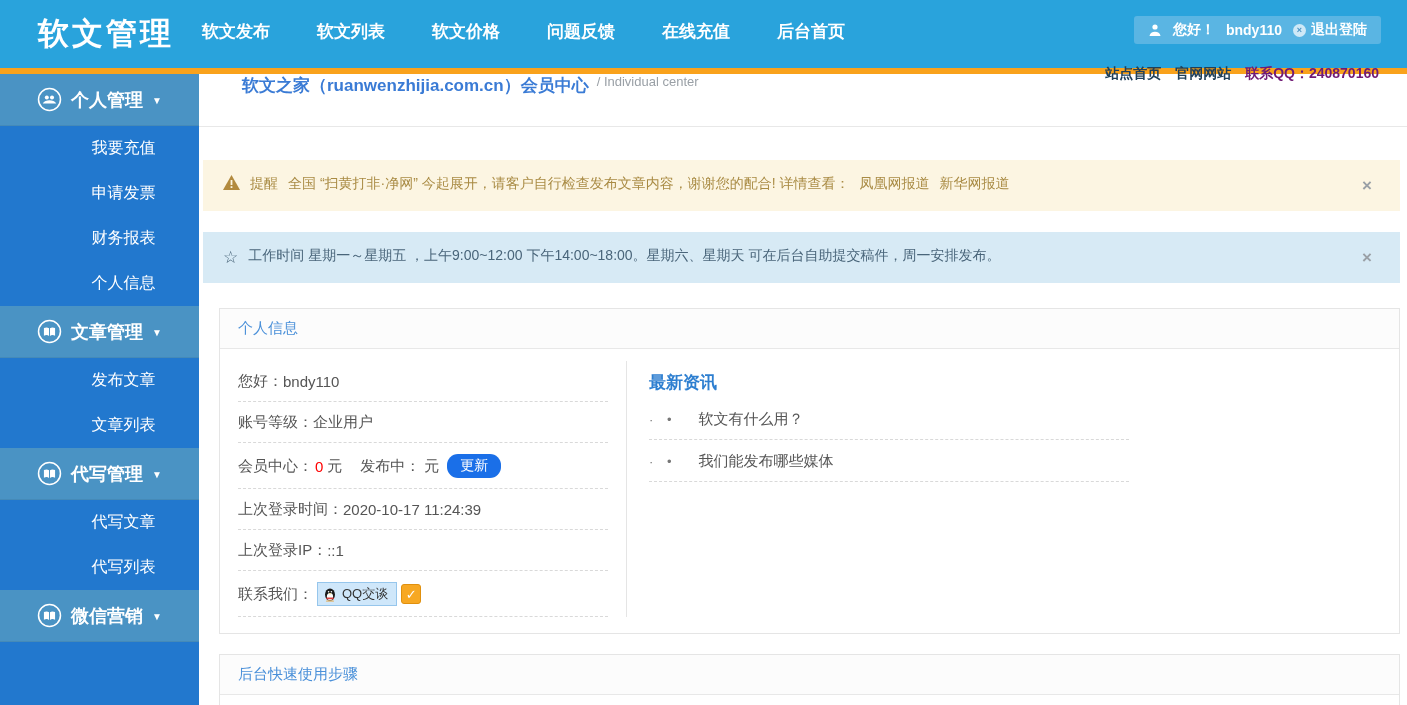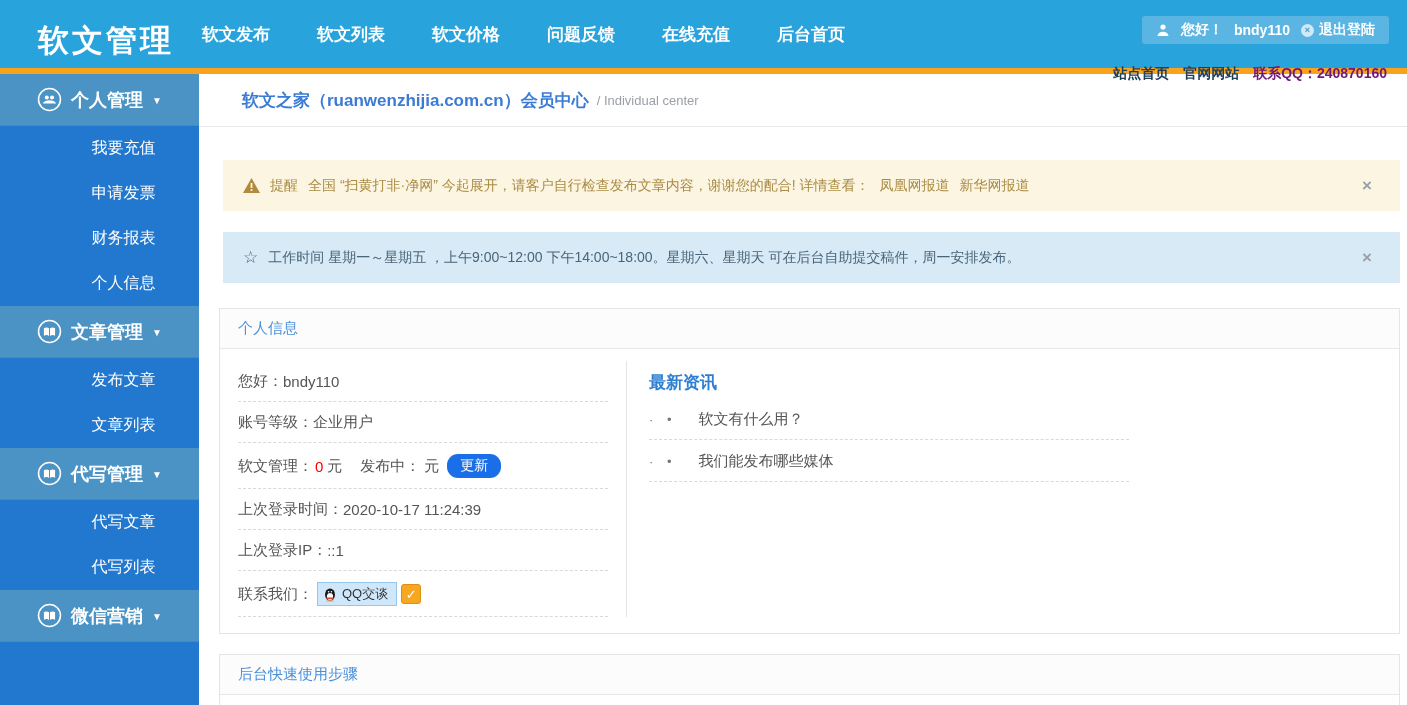--- a/index.html
+++ b/index.html
@@ -1,48 +1,48 @@
 <!DOCTYPE html>
 <html><head>
 <meta charset="utf-8">
 <style>
   * { box-sizing: border-box; margin: 0; padding: 0; }
   html,body { width:1407px; height:705px; overflow:hidden; }
   body { font-family:"Liberation Sans","DejaVu Sans",sans-serif; background:#fff; }
 
   
-  .header { height:68px; background:#29a3dc; position:relative; display:flex;align-items:center; }
+  .header { height:68px; background:#29a3dc; position:relative; display:flex; }
   .logo { color:#fff; font-size:31px; font-weight:bold; letter-spacing:3px; padding:13px 0 0 38px; white-space:nowrap; cursor:pointer; }
   .topnav { display:flex; align-items:center; gap:47px; margin-left:28px; height:62px; }
   .topnav .nav-item { color:#fff; font-size:17px; font-weight:bold; white-space:nowrap; cursor:pointer; }
-  .header-right { position:absolute; right:18px; top:0; display:flex; flex-direction:column; align-items:flex-end; }
+  .header-right { position:absolute; right:26px; top:0; display:flex; flex-direction:column; align-items:flex-end; }
   .user-pill { margin-top:16px; background:#5ab5e3; border-radius:3px; height:28px; display:flex; align-items:center; gap:11px; padding:0 14px; color:#fff; font-size:14px; font-weight:bold; }
   .user-pill .icon { display:inline-flex; }
   .logout { display:flex; align-items:center; gap:5px; cursor:pointer; }
   .logout-circle { width:13px; height:13px; border-radius:50%; background:#cfe9f7; color:#4a93c4; font-size:9px; line-height:13px; text-align:center; font-weight:bold; }
   .sub-links { margin-top:21px; display:flex; align-items:center; gap:14px; font-size:14px; padding-right:2px; }
   .sub-links .dark-link { color:#20405a; font-weight:bold; cursor:pointer; }
   .sub-links .qq-link { color:#701a75; font-weight:bold; cursor:pointer; }
 
   .orange-bar { height:6px; background:#f9a21c; }
 
   
   .layout { display:flex; height:631px; }
   .sidebar { width:199px; background:#2278ce; flex-shrink:0; }
   .sec-header { height:52px; background:#4a93c4; border-bottom:1px solid rgba(0,0,0,.06); color:#fff; display:flex; align-items:center; justify-content:center; gap:9px; font-size:18px; font-weight:bold; cursor:pointer; }
   .sec-header .caret { font-size:10px; margin-top:2px; }
   .sec-item { height:45px; color:#fff; display:flex; align-items:center; justify-content:center; font-size:16px; cursor:pointer;padding-left:48px; }
 
   .main { flex:1; background:#fff; overflow:hidden; }
-  .title-bar { height:53px; border-bottom:1px solid #e8e8e8; display:flex; align-items:center; gap:8px; padding-left:43px; }
+  .title-bar { height:53px; border-bottom:1px solid #e8e8e8; display:flex; align-items:flex-start; gap:8px; padding-left:43px; }
   .page-title { color:#3a7bd5; font-size:17px; font-weight:bold; }
   .page-subtitle { color:#9aa0a6; font-size:13px; }
 
   
-  .alert { margin:0 7px 0 24px; height:51px; display:flex; align-items:center; gap:6px; font-size:14px; padding:6px 20px; position:relative; }
+  .alert { margin:0 7px 0 4px; height:51px; display:flex; align-items:flex-start; gap:6px; font-size:14px; padding:15px 20px; position:relative; }
   .alert-warning { margin-top:33px; background:#fcf5e2; color:#a98b44; }
   .alert-info { margin-top:21px; background:#d7eaf5; color:#49657a; }
   .alert .close-x { position:absolute; right:28px; top:50%; transform:translateY(-50%); color:#9aa0a6; font-size:17px; font-weight:bold; cursor:pointer; }
   .alert-link { cursor:pointer; color:#a98b44; margin-left:4px; }
   .warn-label { font-weight:normal; margin-right:4px; }
   .star-icon { font-size:17px; margin-right:4px; color:#49657a; }
 
   
   .panel { border:1px solid #e5e5e5; margin:25px 7px 0 20px; background:#fff; }
   .panel-2 { margin-top:20px; }
@@ -196,21 +196,21 @@
         <div class="col-left">
           <div class="info-row">
             <span>您好：</span>
             <span>bndy110</span>
           </div>
           <div class="info-row">
             <span>账号等级：</span>
             <span>企业用户</span>
           </div>
           <div class="info-row">
-            <span>软文管理：</span>
+            <span>会员中心：</span>
             <span class="balance-zero">0</span>
             <span>元</span>
             <span class="pub-label">发布中：</span>
             <span style="margin-left:4px;">元</span>
             <button class="update-btn">更新</button>
           </div>
           <div class="info-row">
             <span>上次登录时间：</span>
             <span>2020-10-17 11:24:39</span>
           </div>

